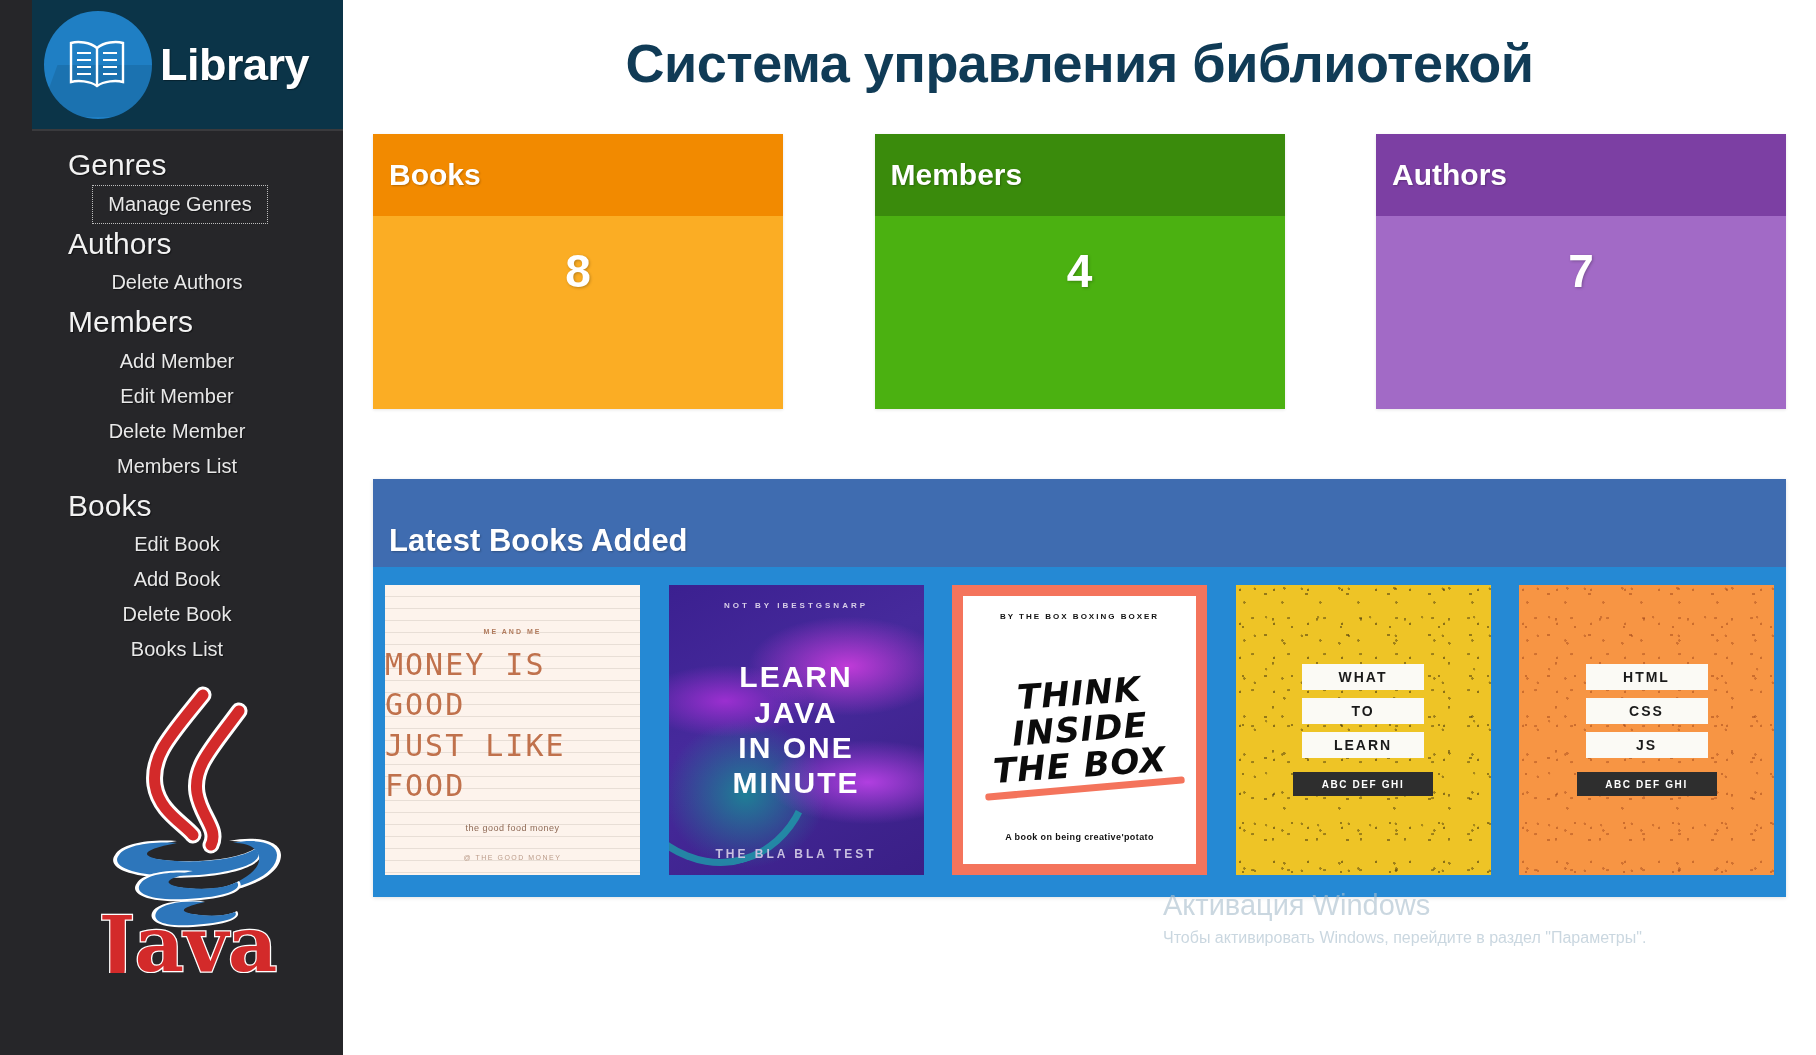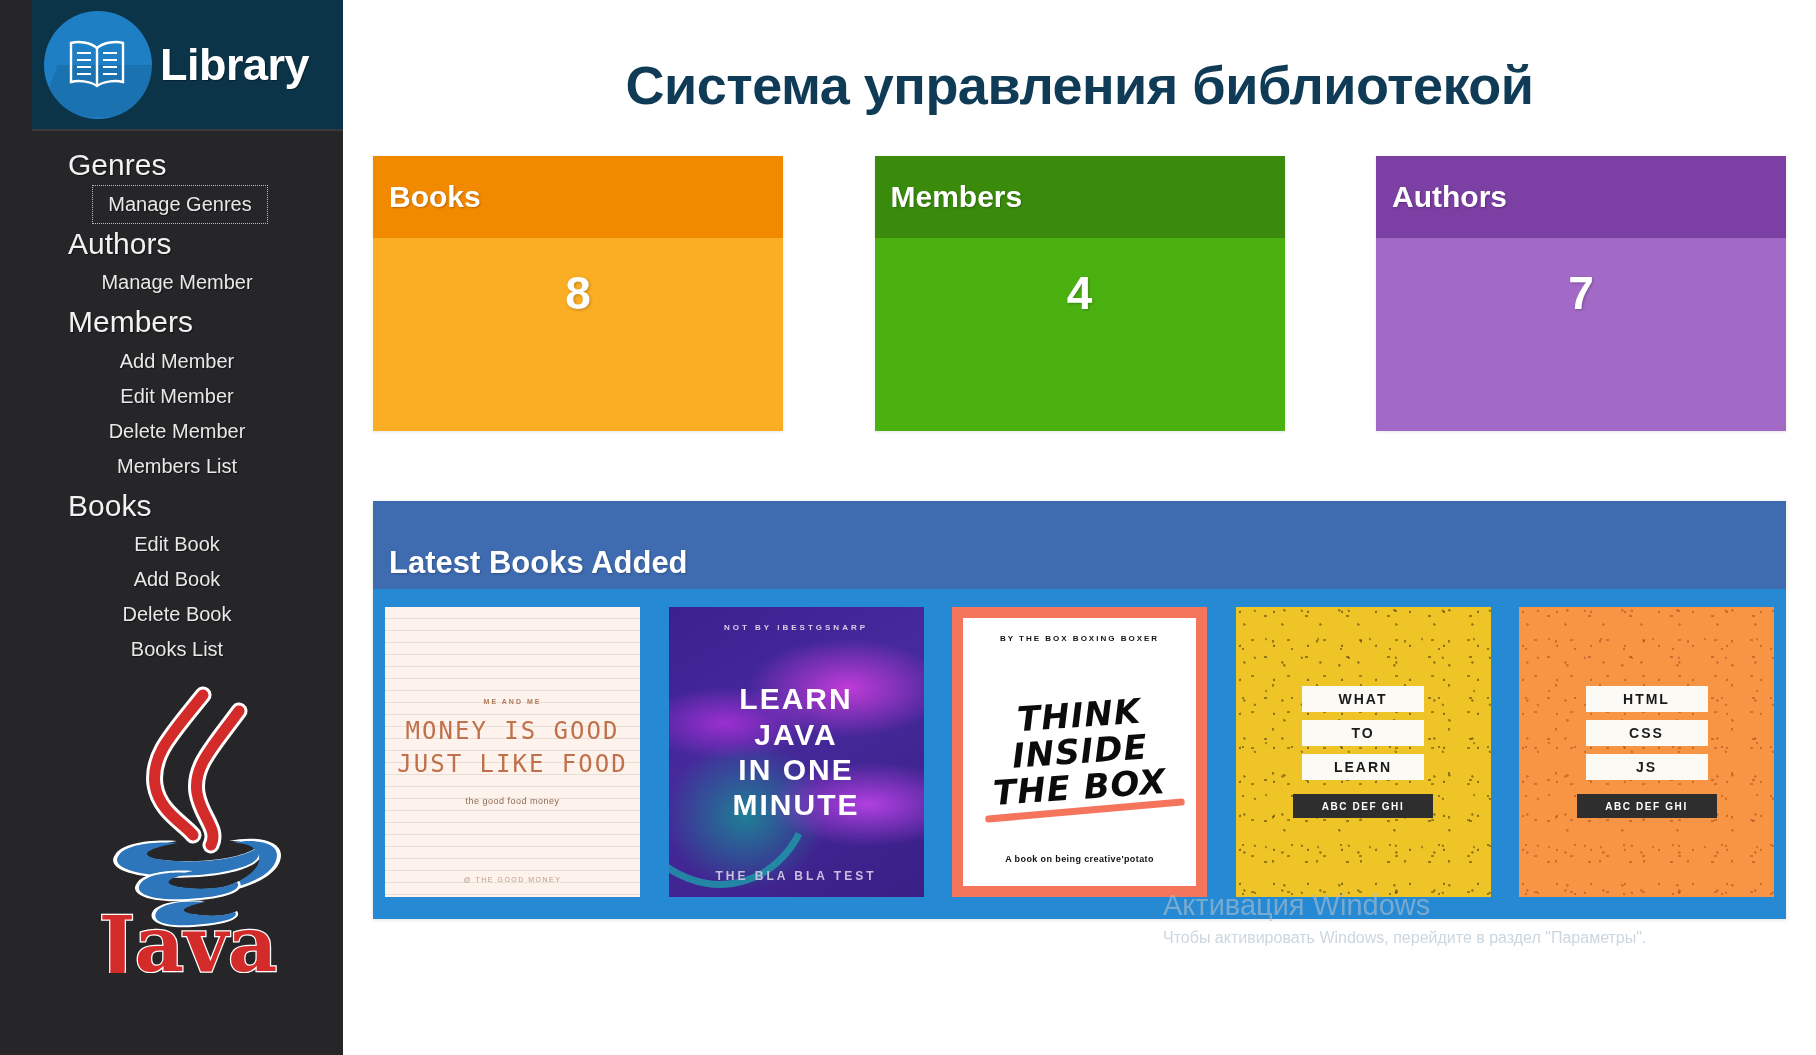--- a/index.html
+++ b/index.html
@@ -79,21 +79,21 @@
     flex:1 1 auto;
     position:relative;
     background:#ffffff;
     padding:0;
   }
   .page-title {
     color:#103b56;
     font-size:54px;
     font-weight:bold;
     text-align:center;
-    padding-top:54px;
+    padding-top:32px;
     letter-spacing:-0.5px;
   }
 
   .cards {
     display:flex;
     gap:0;
     padding:0 30px;
     margin-top:40px;
     justify-content:space-between;
   }
@@ -164,21 +164,21 @@
         #fdf3ec 0px, #fdf3ec 11px,
         #e8ded6 11px, #e8ded6 12px),
       #fdf3ec;
     display:flex; flex-direction:column; align-items:center; justify-content:center;
   }
   .cv-money .tiny-top {
     font-size:7px; letter-spacing:2px; color:#b07a5c; margin-bottom:10px;
     font-weight:bold;
   }
   .cv-money .t {
-    font-size:24px; color:#c0714c; letter-spacing:2px;
+    font-size:30px; color:#c0714c; letter-spacing:2px;
     font-family:"DejaVu Sans Mono", monospace; line-height:1.35;
     font-weight:normal;
   }
   .cv-money .cap {
     font-size:9px; color:#8f6a56; margin-top:16px; letter-spacing:0.5px;
   }
   .cv-money .tiny-bot {
     position:absolute; bottom:14px; left:0; right:0; text-align:center;
     font-size:7px; letter-spacing:1.5px; color:#bb9c8a;
   }
@@ -324,21 +324,21 @@
         </svg>
       </div>
       <div class="brand-title">Library</div>
     </div>
 
     <nav class="nav">
       <div class="nav-section">Genres</div>
       <div class="nav-sub focused">Manage Genres</div>
 
       <div class="nav-section">Authors</div>
-      <div class="nav-sub">Manage Member</div>
+      <div class="nav-sub">Delete Authors</div>
 
       <div class="nav-section">Members</div>
       <div class="nav-sub">Add Member</div>
       <div class="nav-sub">Edit Member</div>
       <div class="nav-sub">Delete Member</div>
       <div class="nav-sub">Members List</div>
 
       <div class="nav-section">Books</div>
       <div class="nav-sub">Edit Book</div>
       <div class="nav-sub">Add Book</div>

